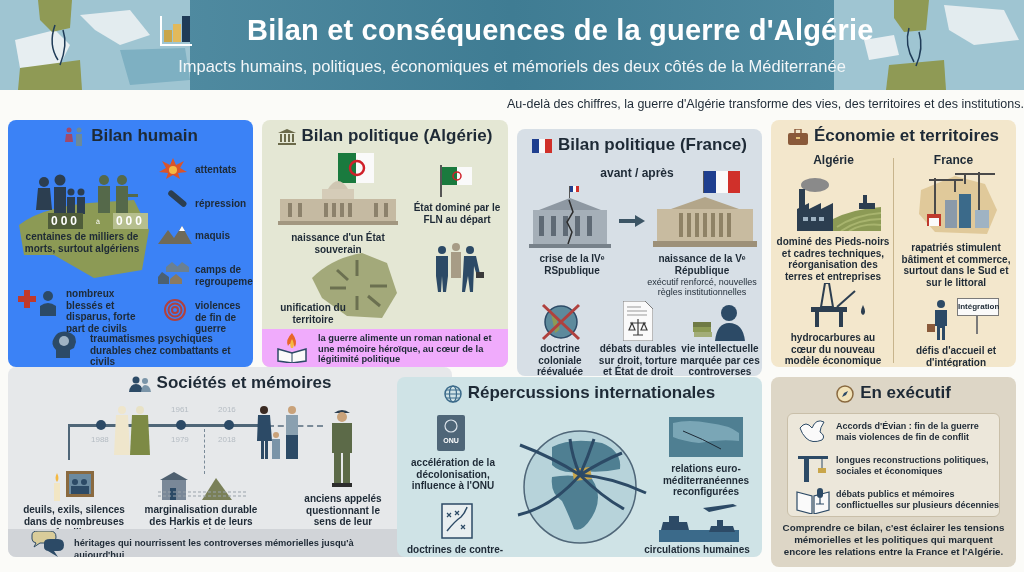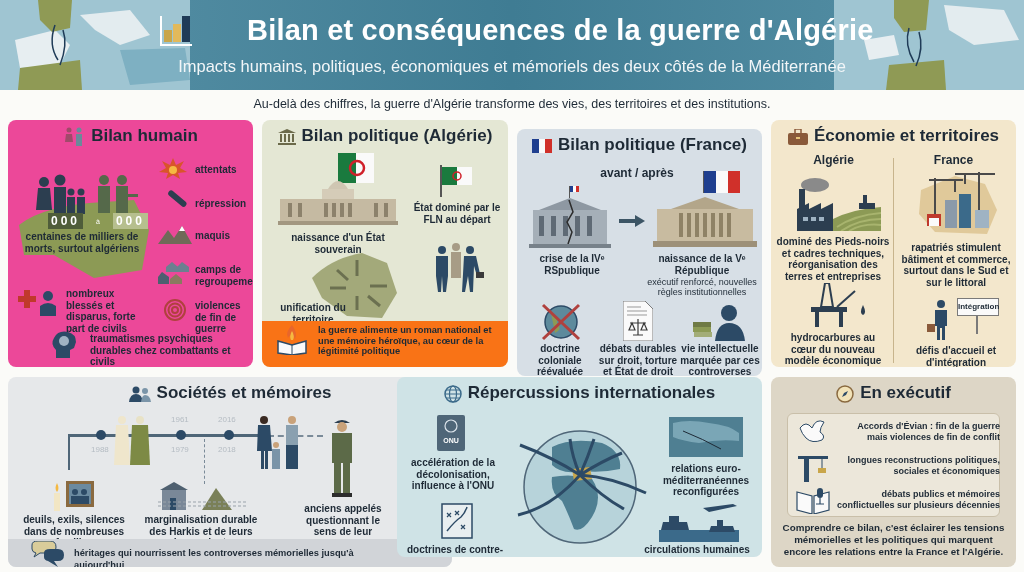--- a/index.html
+++ b/index.html
@@ -13,40 +13,40 @@
   .map-left { left: 0; }
   .map-right { right: 0; }
   .title-row { position: absolute; left: 160px; top: 14px; width: 720px; display: flex; align-items: center; gap: 10px; }
   .title-icon { width: 32px; height: 30px; position: relative; }
   .title-icon .b1 { position: absolute; left: 4px; bottom: 4px; width: 8px; height: 12px; background: #c9a64a; }
   .title-icon .b2 { position: absolute; left: 13px; bottom: 4px; width: 8px; height: 18px; background: #e2b95b; }
   .title-icon .b3 { position: absolute; left: 22px; bottom: 4px; width: 8px; height: 26px; background: #1f3b57; }
   .title-icon .axis { position: absolute; left: 0; bottom: 0; width: 32px; height: 30px; border-left: 2px solid #fff; border-bottom: 2px solid #fff; }
   .title { font-size: 29px; font-weight: bold; color: #ffffff; letter-spacing: 0.2px; white-space: nowrap; margin-left: 45px; }
   .subtitle { position: absolute; left: 0; right: 0; top: 57px; text-align: center; font-size: 16.5px; color: #f2f6f8; white-space: nowrap; }
-  .intro { position: absolute; left: 0; right: 0; top: 97px; text-align: center; font-size: 12.5px; color: #1e2a36; }
+  .intro { position: absolute; left: 0; right: 0; top: 97px; text-align: right; font-size: 12.5px; color: #1e2a36; }
 
   
   .panel { position: absolute; border-radius: 8px; overflow: hidden; }
   .panel-title { position: absolute; left: 0; right: 0; top: 6px; text-align: center; font-size: 17px; font-weight: bold; color: #1e2a36; white-space: nowrap; }
   .panel-title .ico { display: inline-block; vertical-align: middle; margin-right: 6px; }
   .txt { position: absolute; font-size: 10px; line-height: 11.5px; font-weight: bold; color: #1e2a36; }
   .c { text-align: center; }
   .small { font-weight: normal; font-size: 9px; line-height: 10px; }
 
-  .p-humain { left: 8px; top: 120px; width: 245px; height: 247px; background: #ec4899; }
+  .p-humain { left: 8px; top: 120px; width: 245px; height: 247px; background: #3b82f6; }
   .p-polalg { left: 262px; top: 120px; width: 246px; height: 247px; background: #e4e7d4; }
   .p-polfra { left: 517px; top: 120px; width: 245px; height: 247px; background: #d7dfe6; margin-top: 9px; }
   .p-eco { left: 771px; top: 120px; width: 245px; height: 247px; background: #f3e7cc; }
-  .p-soc { left: 8px; top: 377px; width: 444px; height: 190px; background: #e6e8ea; }
+  .p-soc { left: 8px; top: 367px; width: 444px; height: 190px; background: #e6e8ea; }
   .p-intl { left: 397px; top: 377px; width: 365px; height: 180px; background: #cfe3e6; }
   .p-syn { left: 771px; top: 377px; width: 245px; height: 190px; background: #ddd6c6; }
 
   .band { position: absolute; left: 0; right: 0; bottom: 0; }
-  .syn-box { position: absolute; left: 16px; right: 16px; top: 36px; height: 104px; background: #ece7da; border: 1px solid #c9bfa9; border-radius: 6px; text-align: right; }
+  .syn-box { position: absolute; left: 16px; right: 16px; top: 36px; height: 104px; background: #ece7da; border: 1px solid #c9bfa9; border-radius: 6px; }
   .divider-v { position: absolute; width: 1px; background: #c7b48c; }
   svg { display: block; }
 </style>
 </head>
 <body>
 
 <div class="header">
   <svg class="map-deco map-left" viewBox="0 0 190 90">
     <rect width="190" height="90" fill="#9fc5d2"></rect>
     <path d="M15 40 L55 30 L70 45 L60 65 L20 68 Z" fill="#e7eef1"></path>
@@ -226,21 +226,21 @@
   <div class="txt c" style="left:16px;top:182px;width:70px">unification du territoire</div>
   <svg style="position:absolute;left:168px;top:122px" width="56" height="50" viewBox="0 0 56 50">
       <circle cx="26" cy="5" r="4" fill="#a79c86"></circle>
       <rect x="21" y="10" width="10" height="26" fill="#a79c86"></rect>
       <circle cx="12" cy="8" r="4" fill="#2c4a66"></circle>
       <path d="M6 14 h12 v20 l-2 16 h-3 l-1-16 l-1 16 h-3 l-2-16 z" fill="#2c4a66"></path>
       <circle cx="40" cy="8" r="4" fill="#2c4a66"></circle>
       <path d="M34 14 h12 l4 18 l-3 2 l-3-10 l-1 26 h-3 l-2-16 l-3 16 h-3 z" fill="#2c4a66"></path>
       <rect x="46" y="30" width="8" height="6" fill="#3a3a3a"></rect>
     </svg>
-  <div class="band" style="height:46px;background:#f97316">
+  <div class="band" style="height:38px;background:#f0abfc">
     <svg style="position:absolute;left:14px;top:2px" width="32" height="32" viewBox="0 0 32 32">
         <path d="M16 2 Q22 10 19 16 Q17 12 16 14 Q14 11 12 15 Q9 9 16 2 Z" fill="#e8662b"></path>
         <path d="M16 8 Q19 13 17 17 L15 17 Q13 13 16 8 Z" fill="#f5b942"></path>
         <path d="M2 18 L16 22 L30 18 L30 30 L16 32 L2 30 Z" fill="#fafafa" stroke="#2c4a66" stroke-width="1.5"></path>
         <path d="M16 22 L16 32" stroke="#2c4a66" stroke-width="1"></path>
       </svg>
     <div class="txt" style="left:56px;top:4px;width:186px;font-size:9.3px;line-height:10.5px">la guerre alimente un roman national et une mémoire héroïque, au cœur de la légitimité politique</div>
   </div>
 </div>
 

